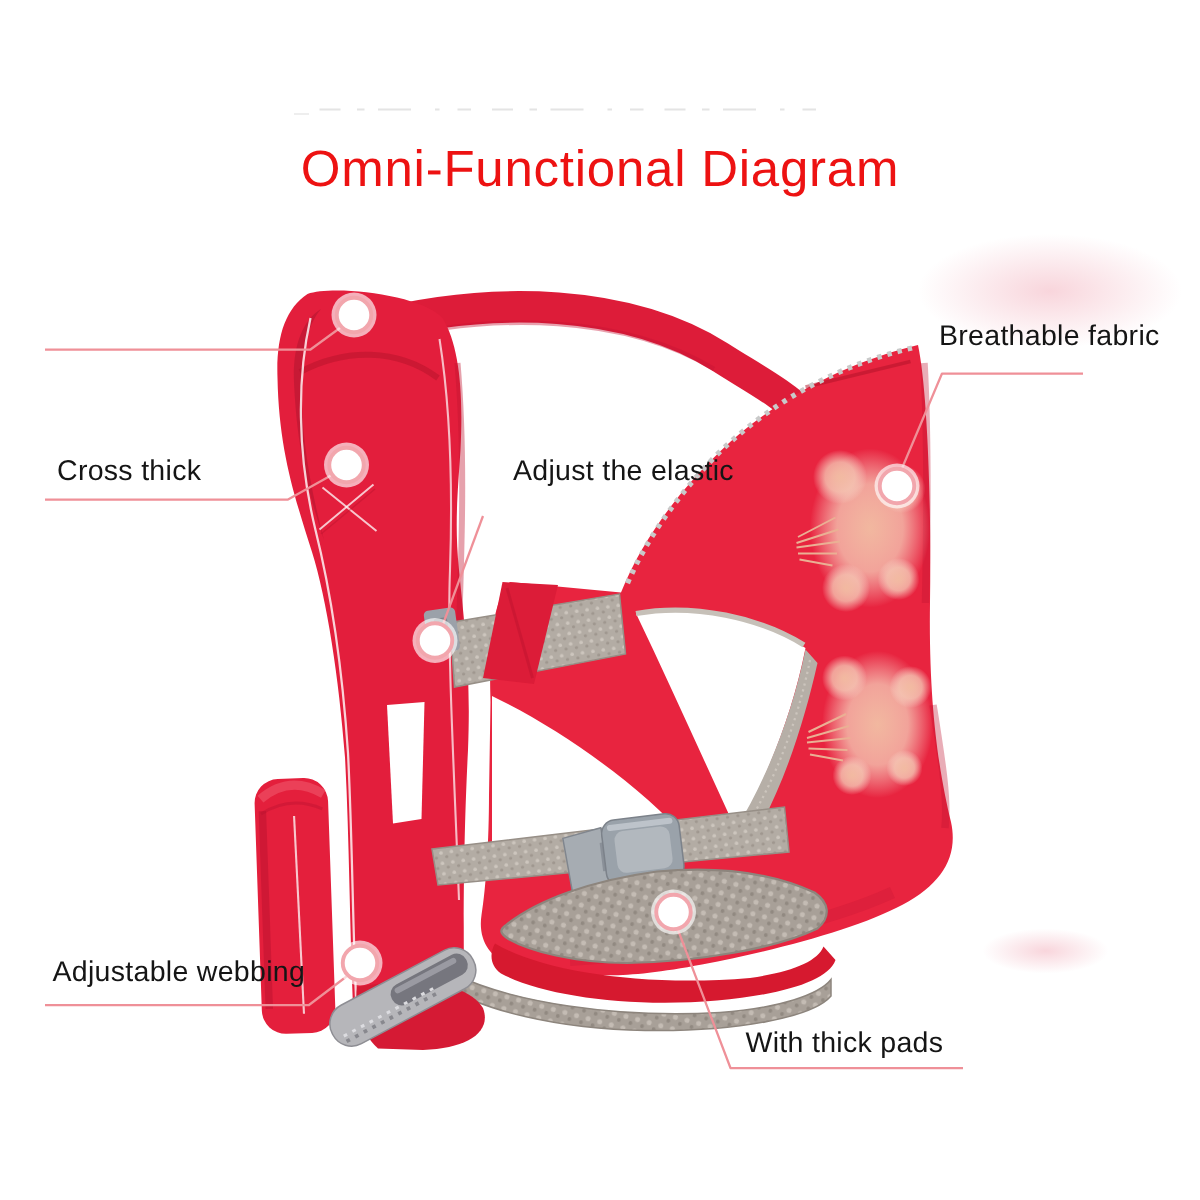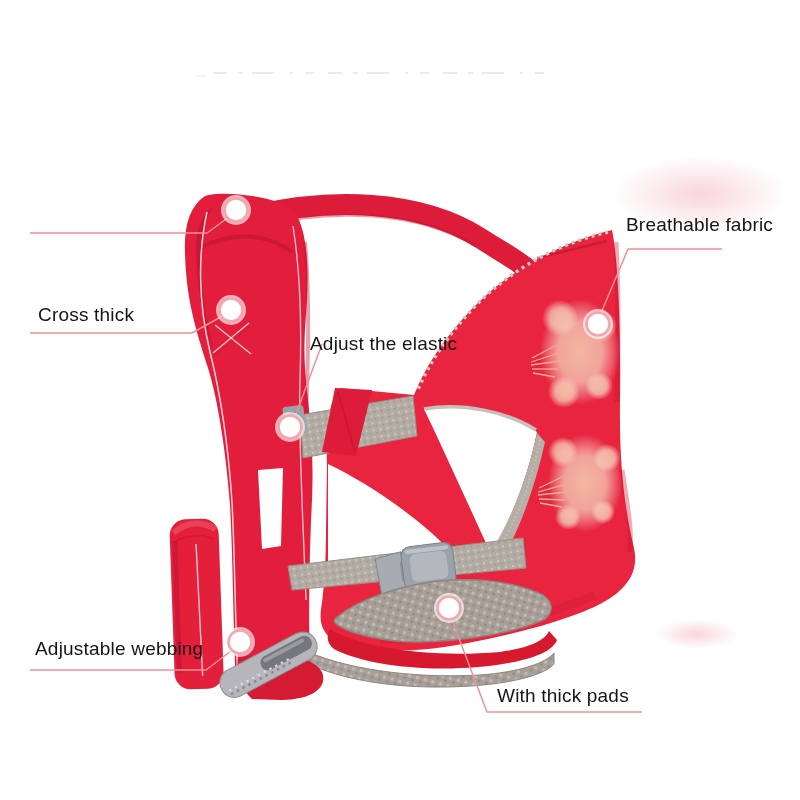--- a/index.html
+++ b/index.html
@@ -4,21 +4,21 @@
 <style>
   html,body{margin:0;padding:0;background:#fff;}
   #stage{position:relative;width:800px;height:800px;background:#fff;overflow:hidden;
          font-family:"Liberation Sans",sans-serif;}
   #art{position:absolute;left:0;top:0;}
   .title{position:absolute;left:0;right:0;top:94px;text-align:center;
          font-size:34px;color:#ed1212;letter-spacing:.5px;}
   .lbl{position:absolute;font-size:19px;color:#151515;white-space:nowrap;letter-spacing:.2px;}
   #lbl-ultra{left:38px;top:206px;}
   #lbl-cross{left:38px;top:304px;}
-  #lbl-elastic{left:310px;top:333px;}
+  #lbl-elastic{left:310px;top:304px;padding-left:32px;}
   #lbl-breathable{left:626px;top:214px;}
   #lbl-webbing{left:35px;top:638px;}
   #lbl-pads{left:497px;top:685px;}
 </style>
 </head>
 <body>
 
 <div id="stage">
 
   <svg id="art" width="800" height="800" viewBox="0 0 800 800">
@@ -212,20 +212,21 @@
         <circle cx="240" cy="642" r="15" fill="#ffffff" opacity="0.65"></circle>
         <circle cx="240" cy="642" r="11.5" fill="#ffffff" stroke="#f2a6ad" stroke-width="2.6"></circle>
       </g>
       <g>
         <circle cx="449" cy="608" r="15" fill="#ffffff" opacity="0.65"></circle>
         <circle cx="449" cy="608" r="11.5" fill="#ffffff" stroke="#f2a6ad" stroke-width="2.6"></circle>
       </g>
     </g>
   </svg>
 
+  <div class="title">Omni-Functional Diagram</div>
 
   <div class="lbl" id="lbl-cross">Cross thick</div>
   <div class="lbl" id="lbl-elastic">Adjust the elastic</div>
   <div class="lbl" id="lbl-breathable">Breathable fabric</div>
   <div class="lbl" id="lbl-webbing">Adjustable webbing</div>
   <div class="lbl" id="lbl-pads">With thick pads</div>
 
 </div>
 
 </body></html>

